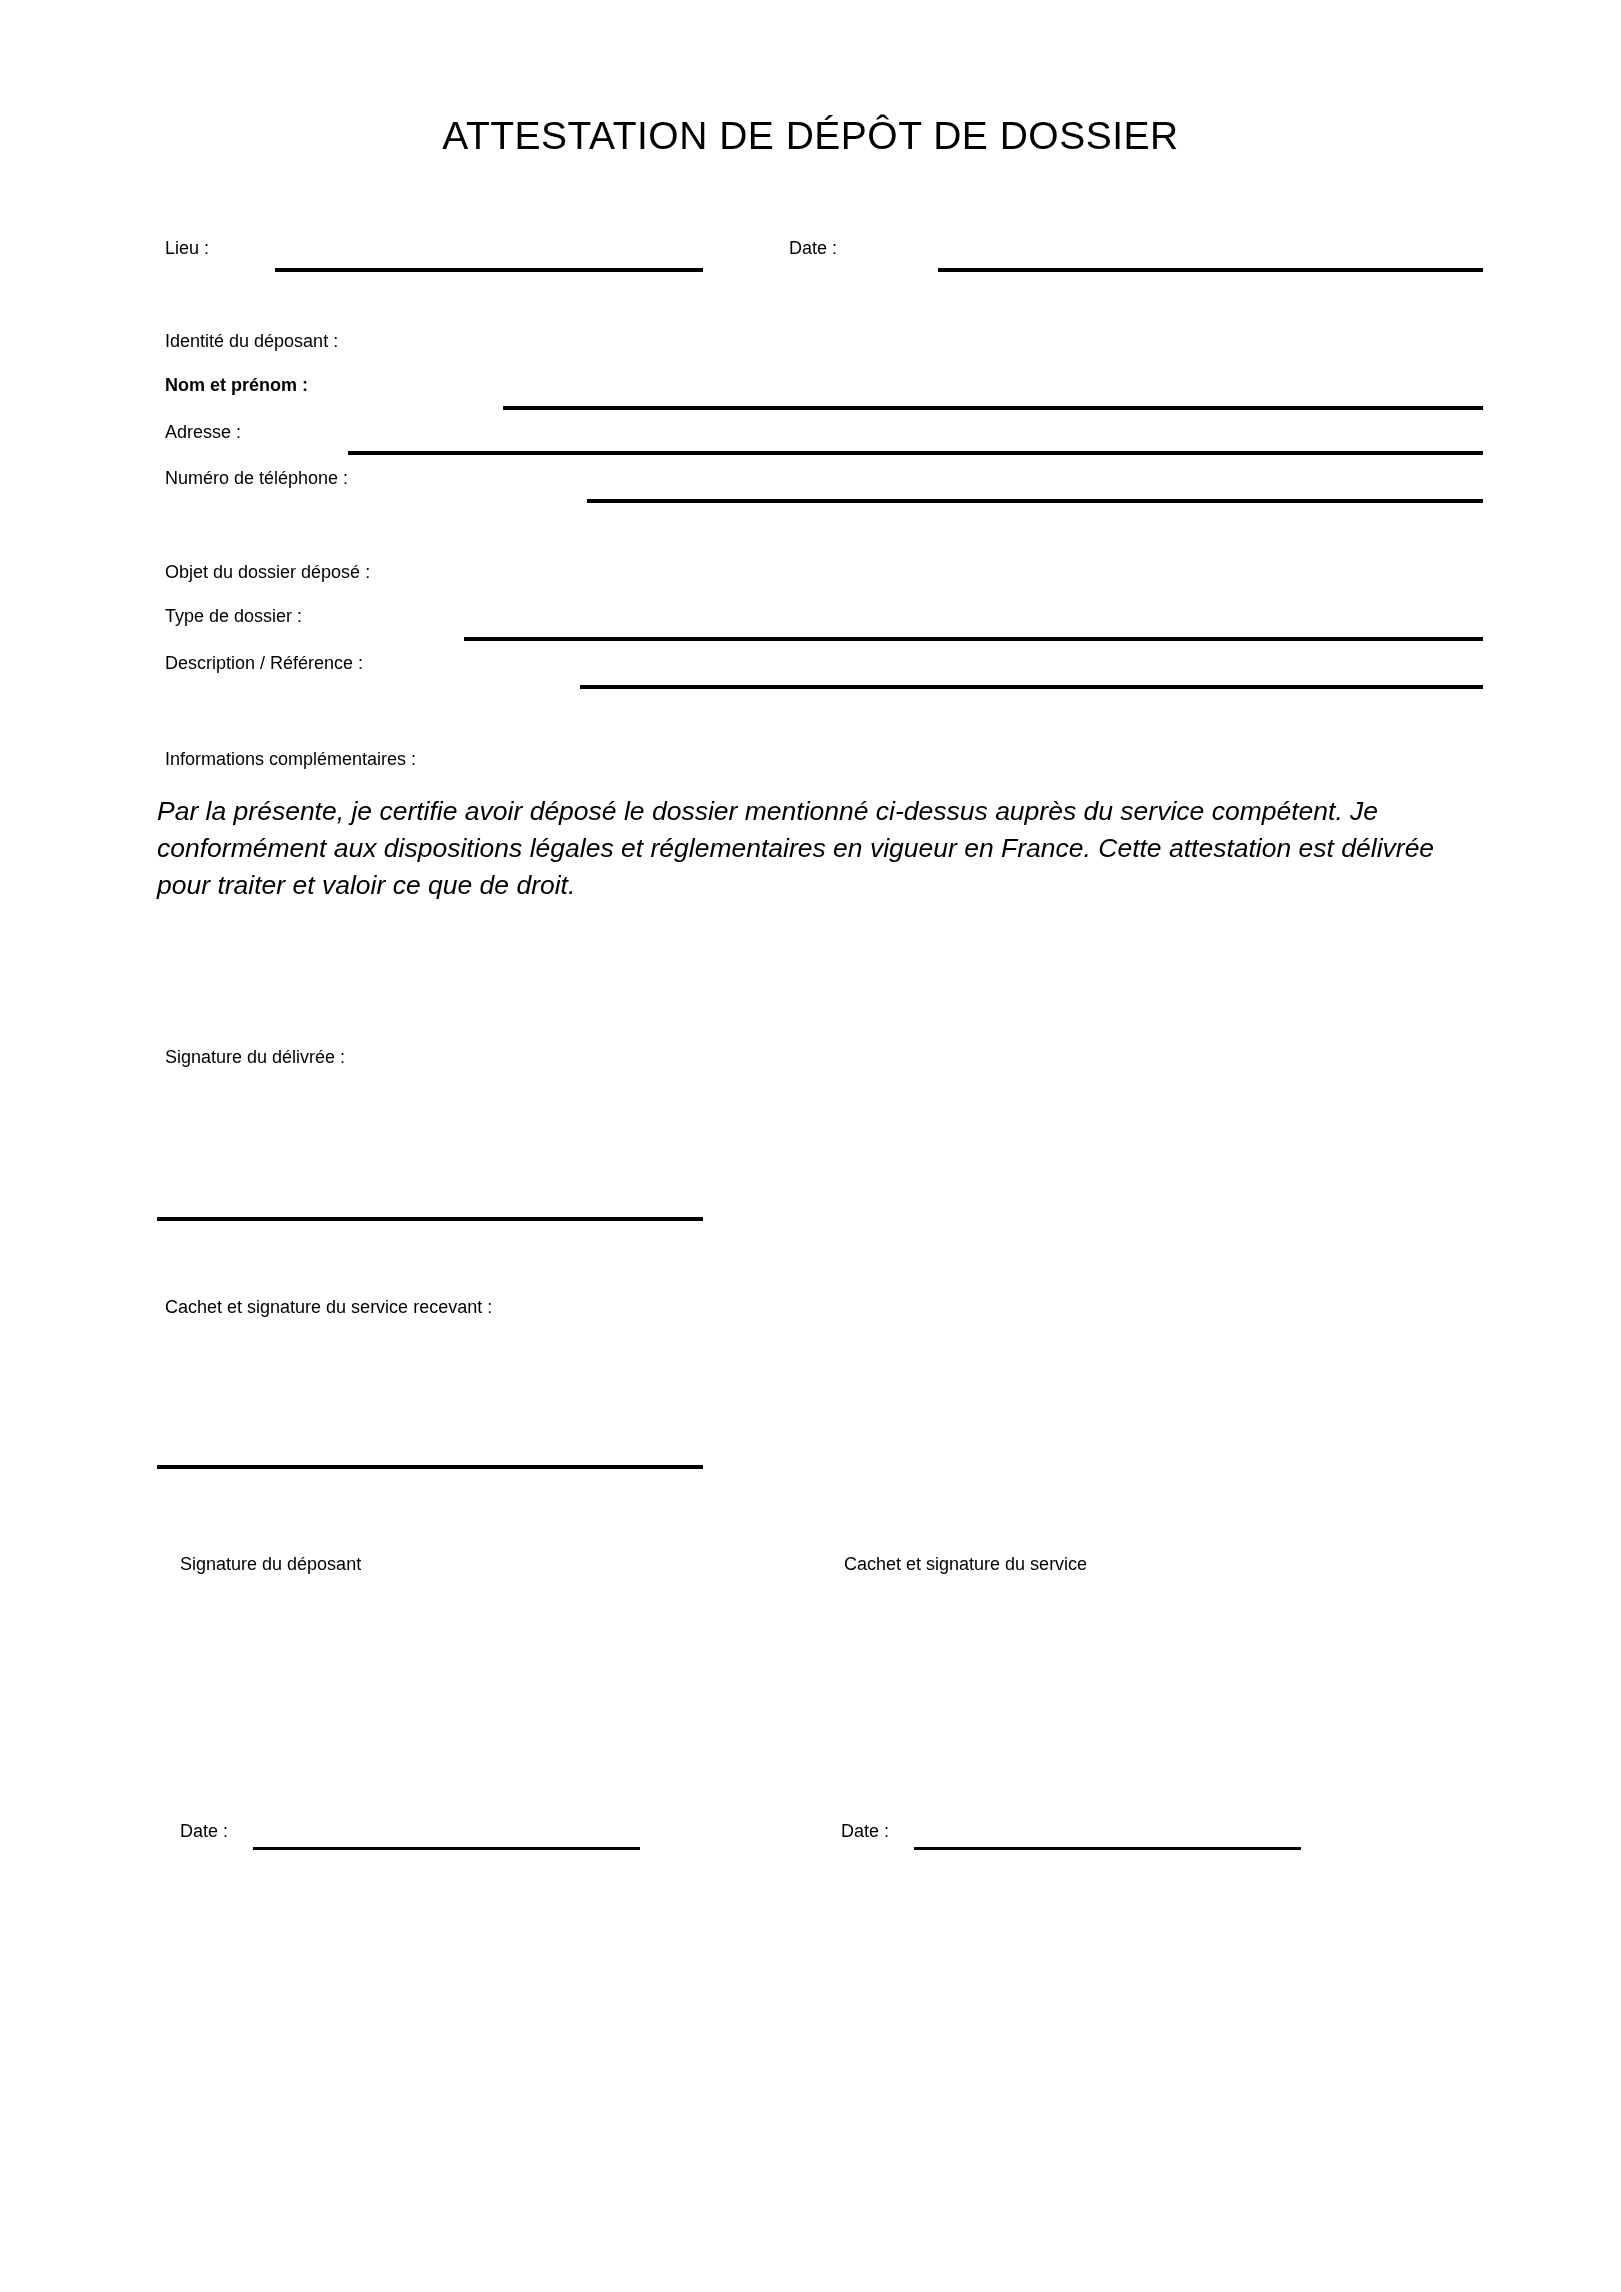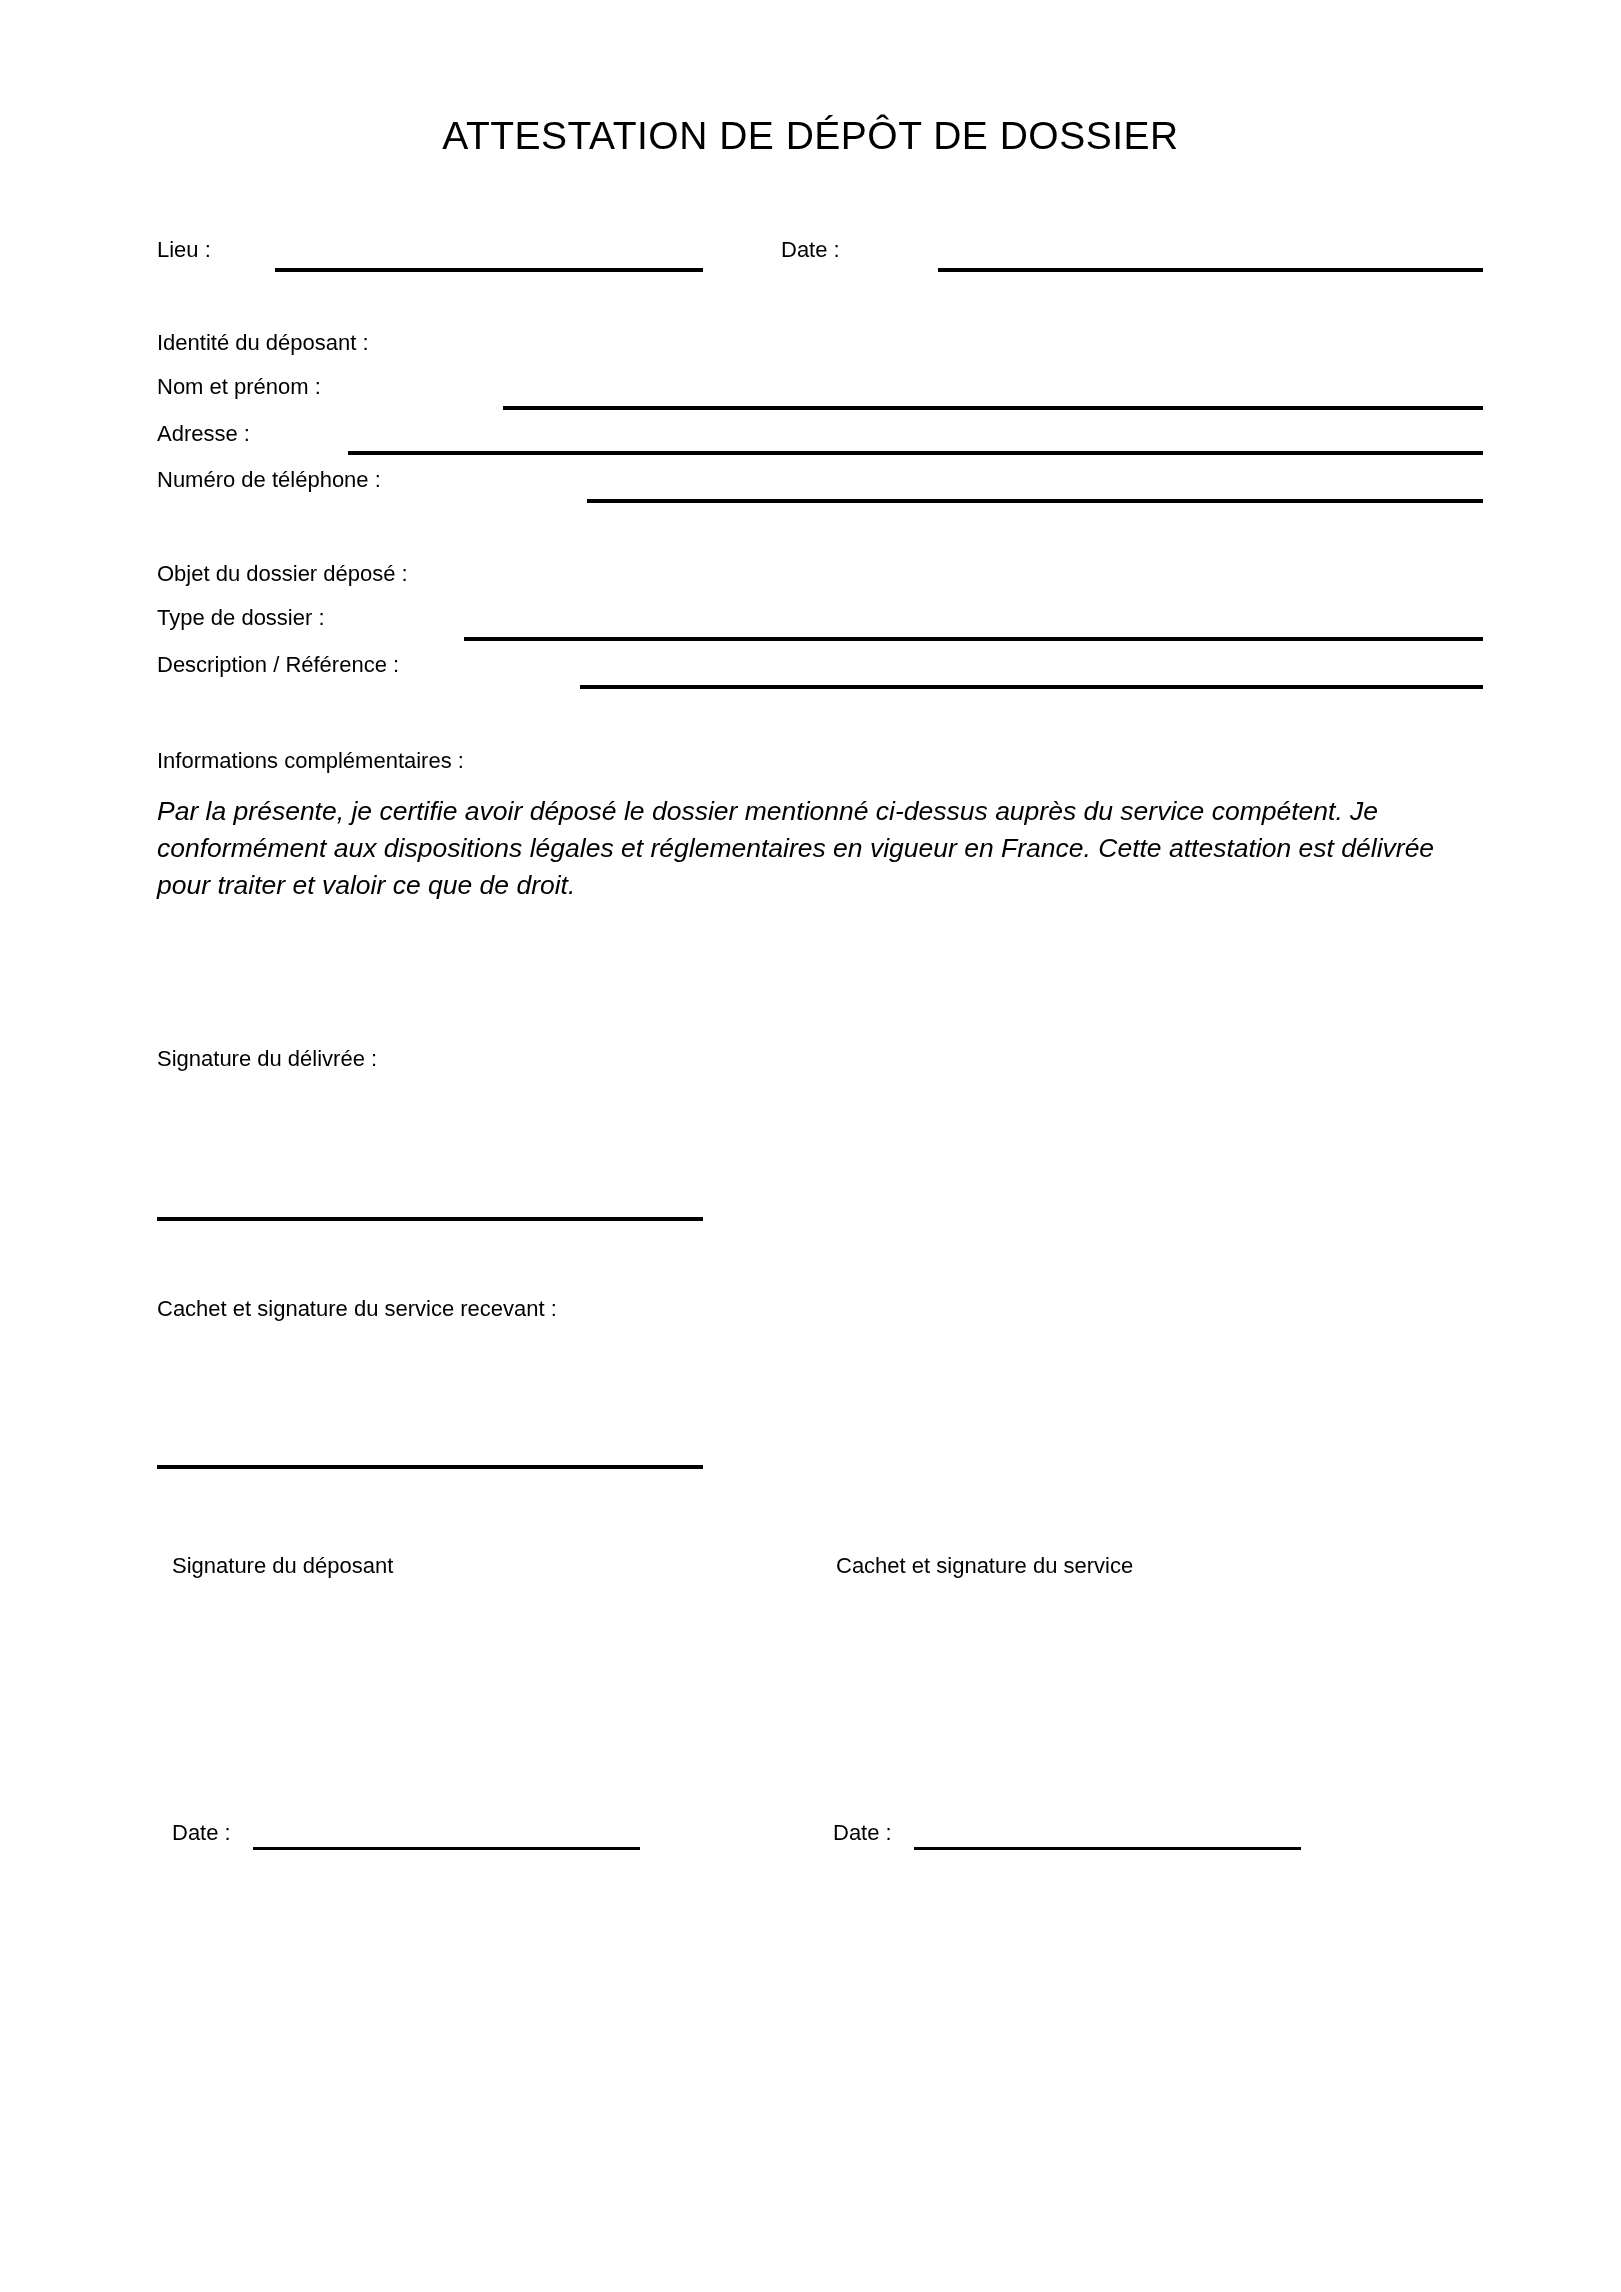--- a/index.html
+++ b/index.html
@@ -25,23 +25,24 @@
     margin: 0;
     text-align: center;
     font-size: 39px;
     font-weight: 400;
     line-height: 1;
     letter-spacing: 0.5px;
     white-space: nowrap;
   }
   .lbl {
     position: absolute;
-    font-size: 22px;
+    font-size: 18px;
     line-height: 1;
     white-space: nowrap;
+    margin-left: 8px;
   }
   .fill-line {
     position: absolute;
     height: 3.9px;
     background: #000000;
   }
   .thin-line {
     position: absolute;
     height: 2.9px;
     background: #000000;
@@ -66,21 +67,21 @@
 
   <h1 class="title">ATTESTATION DE DÉPÔT DE DOSSIER</h1>
 
   <span class="lbl" style="left:157px; top:239px;">Lieu :</span>
   <div class="fill-line" style="left:275px; top:268px; width:428px;"></div>
   <span class="lbl" style="left:781px; top:239px;">Date :</span>
   <div class="fill-line" style="left:938px; top:268px; width:545px;"></div>
 
   <span class="lbl" style="left:157px; top:332px;">Identité du déposant :</span>
 
-  <span class="lbl" style="left:157px; top:376px;">Nom et prénom :</span>
+  <span class="lbl" style="left:157px; top:376px;font-weight:bold;">Nom et prénom :</span>
   <div class="fill-line" style="left:503px; top:406px; width:980px;"></div>
 
   <span class="lbl" style="left:157px; top:423px;">Adresse :</span>
   <div class="fill-line" style="left:348px; top:451px; width:1135px;"></div>
 
   <span class="lbl" style="left:157px; top:469px;">Numéro de téléphone :</span>
   <div class="fill-line" style="left:587px; top:499px; width:896px;"></div>
 
   <span class="lbl" style="left:157px; top:563px;">Objet du dossier déposé :</span>
 

